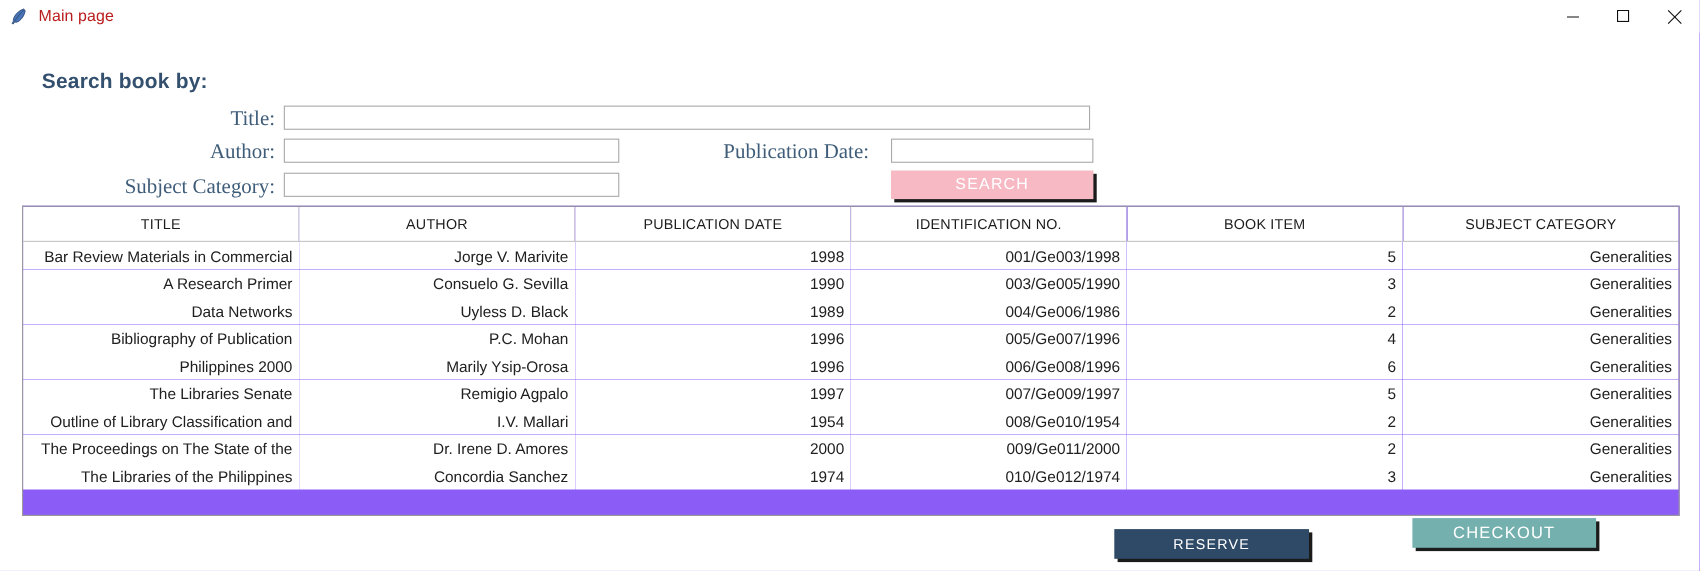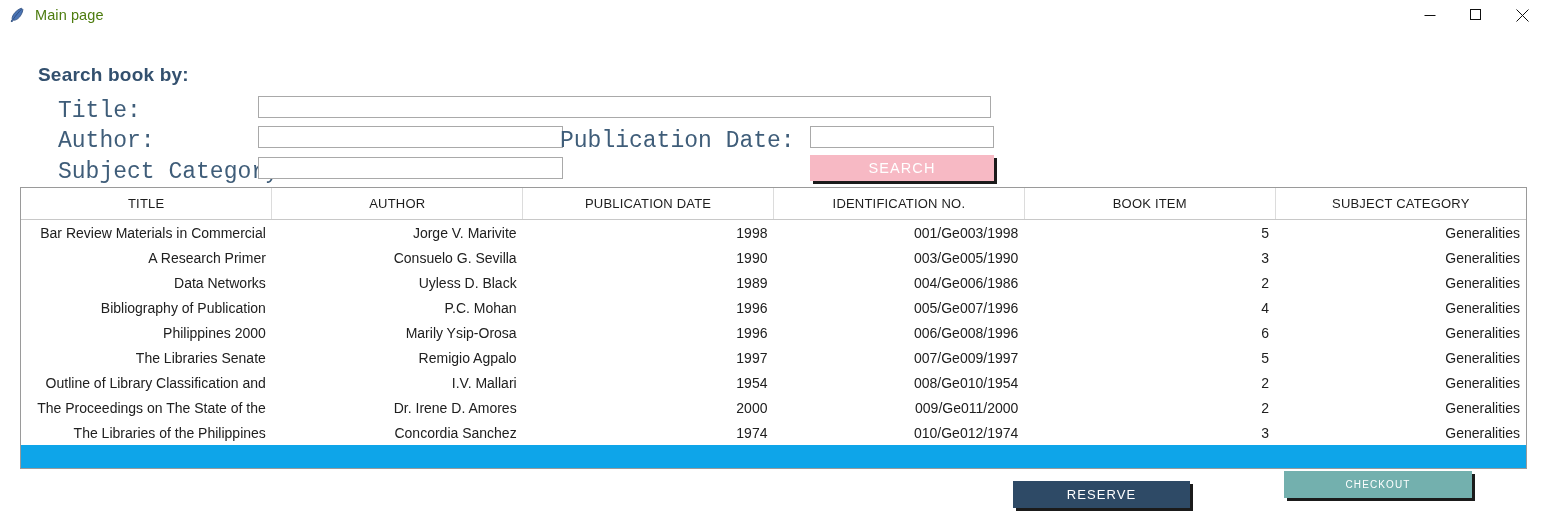--- a/index.html
+++ b/index.html
@@ -28,21 +28,21 @@
   .titlebar-icon {
     width: 20px;
     height: 20px;
     margin-left: 7px;
     position: relative;
     flex: 0 0 auto;
   }
   .titlebar-text {
     margin-left: 8px;
     font-size: 14.5px;
-    color: #4d7c0f;
+    color: #b91c1c;
     font-family: "Liberation Sans", sans-serif;
     letter-spacing: 0.1px;
     text-align: center;
   }
   .win-controls {
     position: absolute;
     right: 0; top: 0;
     height: 30px;
     display: flex;
     align-items: stretch;
@@ -62,24 +62,24 @@
     position: absolute;
     left: 38px; top: 64px;
     font-size: 19px;
     font-weight: bold;
     color: #33506e;
     font-family: "Liberation Sans", sans-serif;
     letter-spacing: 0.2px;
   }
   .field-label {
     position: absolute;
-    font-size: 23px;
+    font-size: 19px;
     color: #3f5d79;
-    font-family: Liberation Mono, monospace;
-    text-align: left;
+    font-family: Liberation Serif, serif;
+    text-align: right;
     white-space: nowrap;
   }
   .lbl-title    { left: 58px;  top: 98px;  width: 192px; }
   .lbl-author   { left: 58px;  top: 128px; width: 192px; }
   .lbl-subject  { left: 58px;  top: 159px; width: 192px; }
   .lbl-pubdate  { left: 560px; top: 128px; width: 230px; }
 
   .text-input {
     position: absolute;
     background: #ffffff;
@@ -117,34 +117,34 @@
     text-align: center;
   }
   .btn-reserve {
     left: 1013px; top: 481px;
     width: 177px; height: 27px;
     background: #2e4a66;
     font-size: 13px;
   }
   .btn-checkout {
     left: 1284px; top: 471px;
-    width: 188px; height: 27px;
+    width: 167px; height: 27px;
     background: #73b0ae;
-    font-size: 10px;
+    font-size: 15px;
   }
 
   
   .table-wrap {
     position: absolute;
     left: 20px; top: 187px;
     width: 1507px;
     height: 282px;
     border: 1px solid #9a9a9a;
     box-sizing: border-box;
-    background: #0ea5e9;
+    background: #8b5cf6;
     overflow: hidden;
   }
   table.grid {
     border-collapse: collapse;
     table-layout: fixed;
     width: 1505px;
   }
   table.grid col { width: 250.8px; }
   table.grid thead th {
     height: 29px;

